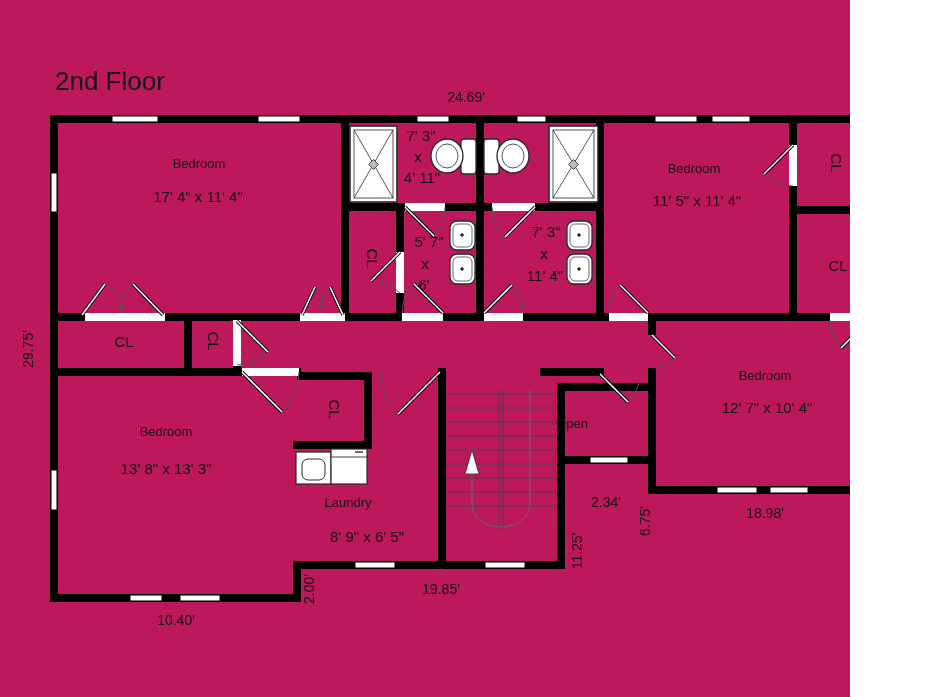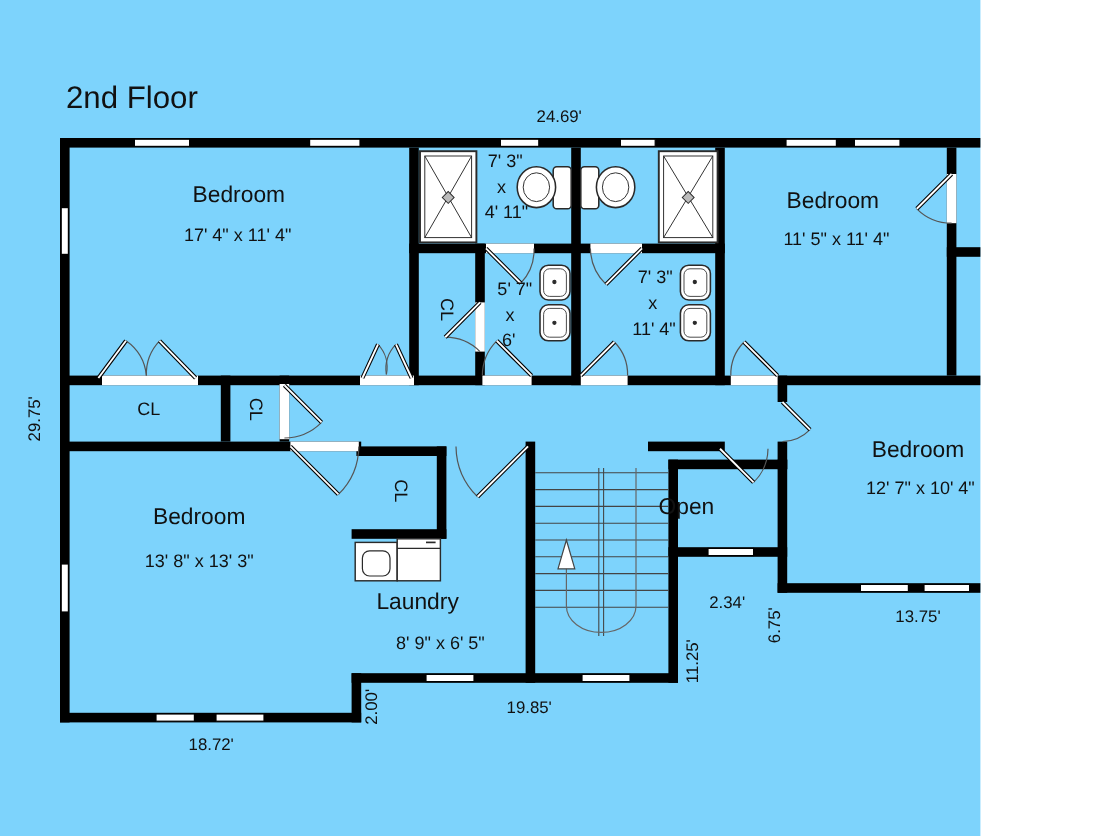--- a/index.html
+++ b/index.html
@@ -1,21 +1,21 @@
 <!DOCTYPE html>
 <html><head>
 <meta charset="utf-8">
 <style>
   html,body{margin:0;padding:0;background:#ffffff;}
-  #plan{position:relative;width:817px;height:697px;background:#7dd3fc;overflow:hidden;
-        font-family:"Liberation Sans",sans-serif;color:#111;}
+  #plan{position:relative;width:817px;height:697px;background:#be185d;overflow:hidden;
+        font-family:"Liberation Sans",sans-serif;color:#111;padding-left:33px;}
   #plan svg{position:absolute;left:0;top:0;}
   .lbl{position:absolute;transform:translate(-50%,-50%);white-space:nowrap;
        font-size:15px;color:#111;line-height:1;}
-  .room{font-size:19px;}
+  .room{font-size:13px;}
   .dims{font-size:15px;}
   .baths{font-size:15px;}
   .dim{font-size:14px;}
   .rot90{transform:translate(-50%,-50%) rotate(90deg);}
   .rotm90{transform:translate(-50%,-50%) rotate(-90deg);}
   .title{position:absolute;left:55px;top:66px;font-size:26px;color:#111;
          transform:none;white-space:nowrap;}
 </style>
 </head>
 <body>
@@ -266,21 +266,21 @@
   <div class="lbl" style="left:124px;top:341px">CL</div>
   <div class="lbl rot90" style="left:213px;top:341px">CL</div>
   <div class="lbl rot90" style="left:334px;top:409px">CL</div>
   <div class="lbl rot90" style="left:372px;top:258px">CL</div>
   <div class="lbl rot90" style="left:836px;top:163px">CL</div>
   <div class="lbl" style="left:838px;top:265px">CL</div>
 
   <div class="lbl dim" style="left:466px;top:97px">24.69'</div>
   <div class="lbl dim rotm90" style="left:28px;top:349px">29.75'</div>
   <div class="lbl dim rotm90" style="left:893px;top:308px">23.25'</div>
-  <div class="lbl dim" style="left:176px;top:620px">18.72'</div>
+  <div class="lbl dim" style="left:176px;top:620px">10.40'</div>
   <div class="lbl dim rotm90" style="left:309px;top:589px">2.00'</div>
   <div class="lbl dim" style="left:441px;top:589px">19.85'</div>
   <div class="lbl dim rotm90" style="left:577px;top:551px">11.25'</div>
   <div class="lbl dim" style="left:606px;top:502px">2.34'</div>
   <div class="lbl dim rotm90" style="left:645px;top:521px">6.75'</div>
-  <div class="lbl dim" style="left:765px;top:513px">13.75'</div>
+  <div class="lbl dim" style="left:765px;top:513px">18.98'</div>
 
 </div>
 
 </body></html>

